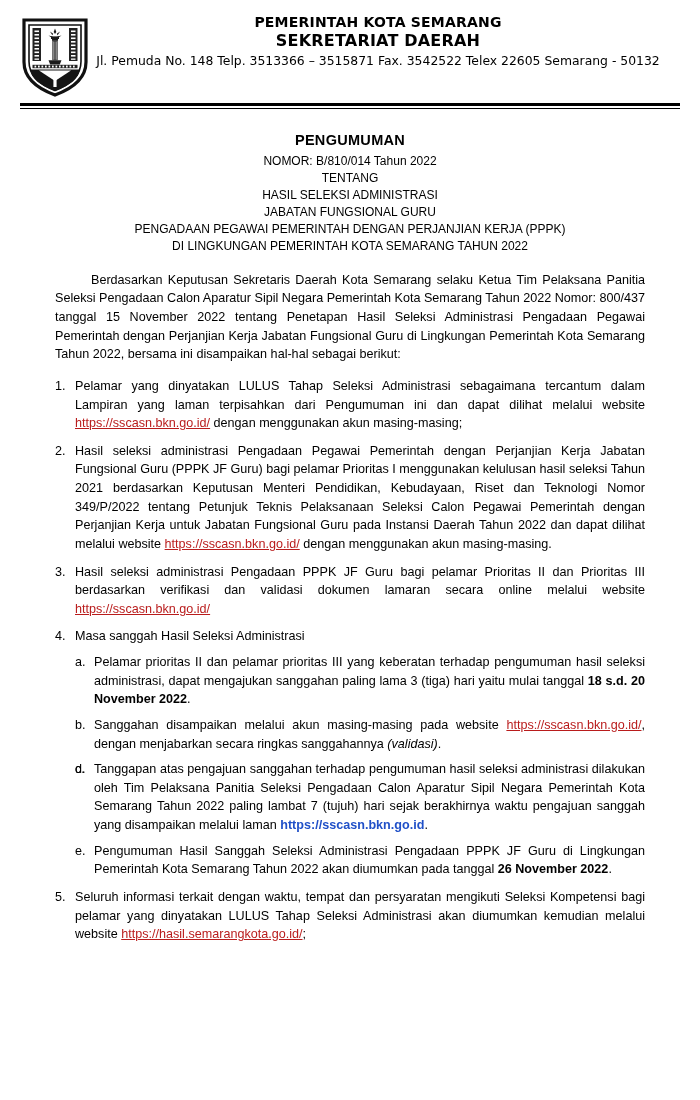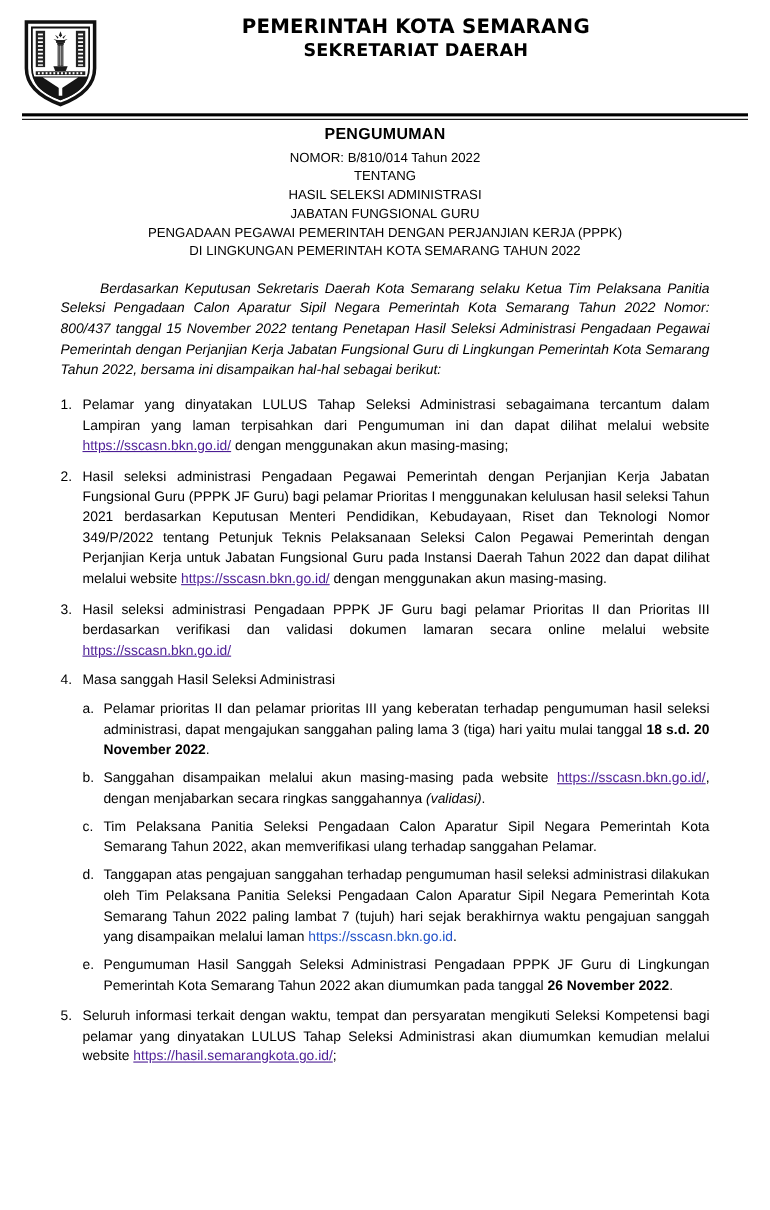--- a/index.html
+++ b/index.html
@@ -30,21 +30,21 @@
     width: 70px;
     height: 82px;
   }
   .kop-text {
     text-align: center;
     padding-left: 56px;
   }
   .kop-line1 {
     font-family: "DejaVu Sans", sans-serif;
     font-weight: bold;
-    font-size: 18px;
+    font-size: 14px;
     letter-spacing: 0.2px;
     line-height: 1.24;
     white-space: nowrap;
   }
   .kop-line2 {
     font-family: "DejaVu Sans", sans-serif;
     font-weight: bold;
     font-size: 16px;
     letter-spacing: 0.2px;
     line-height: 1.24;
@@ -72,21 +72,21 @@
     height: 1.5px;
     background: #fff;
   }
   .rule-thin {
     height: 1px;
     background: #000;
   }
 
   
   .titleblock {
-    margin-top: 12px;
+    margin-top: 30px;
     text-align: center;
     line-height: 1.42;
   }
   .t-pengumuman {
     font-size: 14.5px;
     font-weight: bold;
     letter-spacing: 0.3px;
     margin-bottom: 2px;
   }
   .t-line {
@@ -97,21 +97,20 @@
   .doc {
     padding: 0 55px 0 55px;
   }
   .para {
     text-align: justify;
     font-size: 12.6px;
     line-height: 1.48;
     margin-top: 16px;
     text-indent: 36px;
     hyphens: none;
-    font-style: italic;
   }
 
   ol.lv1 {
     list-style: none;
     margin: 13px 0 0 0;
     padding: 0;
   }
   ol.lv1 > li {
     position: relative;
     padding-left: 20px;
@@ -143,26 +142,27 @@
   }
   ol.lv2 > li > .mk {
     position: absolute;
     left: 0;
     top: 0;
     width: 16px;
     text-align: left;
   }
 
   .lnk {
-    color: #4c1d95;
+    color: #b91c1c;
     text-decoration: underline;
   }
   .lnk-plain {
     color: #2050c8;
     text-decoration: none;
+    font-weight: bold;
   }
   .b { font-weight: bold; }
   .i { font-style: italic; }
 </style>
 </head>
 <body>
 
 <div class="kop">
 
   <div class="kop-logo">
@@ -236,20 +236,21 @@
 
       <path d="M10.5 53.5 H59.5 C59.5 62 50 69.5 35 75 C20 69.5 10.5 62 10.5 53.5 Z" fill="#151515"></path>
       <path d="M19 54.5 H51 L35 65 Z" fill="#ffffff"></path>
       <path d="M33.4 62 H36.6 V71 H33.4 Z" fill="#ffffff"></path>
     </svg>
   </div>
 
   <div class="kop-text">
     <div class="kop-line1">PEMERINTAH KOTA SEMARANG</div>
     <div class="kop-line2">SEKRETARIAT DAERAH</div>
+    <div class="kop-line3">Jl. Pemuda No. 148 Telp. 3513366 – 3515871 Fax. 3542522 Telex 22605 Semarang - 50132</div>
   </div>
 
   <div class="rule-wrap">
     <div class="rule-thick"></div>
     <div class="rule-gap"></div>
     <div class="rule-thin"></div>
   </div>
 </div>
 
 <div class="doc">
@@ -286,21 +287,21 @@
       <ol class="lv2">
         <li>
           <span class="mk">a.</span><span>Pelamar prioritas II dan pelamar prioritas III yang keberatan terhadap pengumuman hasil seleksi administrasi, dapat mengajukan sanggahan paling lama 3 (tiga) hari yaitu mulai tanggal </span><span class="b">18 s.d. 20 November 2022</span><span>.</span>
         </li>
 
         <li>
           <span class="mk">b.</span><span>Sanggahan disampaikan melalui akun masing-masing pada website </span><a class="lnk" href="#">https://sscasn.bkn.go.id/</a><span>, dengan menjabarkan secara ringkas sanggahannya </span><span class="i">(validasi)</span><span>.</span>
         </li>
 
         <li>
-          <span class="mk">c.</span><span>Tim Pelaksana Panitia Seleksi Pengadaan Calon Aparatur Sipil Negara Pemerintah Kota Semarang Tahun 2022, akan memverifikasi ulang terhadap sanggahan Pelamar.</span>
+          <span class="mk">c.</span>
         </li>
 
         <li>
           <span class="mk">d.</span><span>Tanggapan atas pengajuan sanggahan terhadap pengumuman hasil seleksi administrasi dilakukan oleh Tim Pelaksana Panitia Seleksi Pengadaan Calon Aparatur Sipil Negara Pemerintah Kota Semarang Tahun 2022 paling lambat 7 (tujuh) hari sejak berakhirnya waktu pengajuan sanggah yang disampaikan melalui laman </span><a class="lnk-plain" href="#">https://sscasn.bkn.go.id</a><span>.</span>
         </li>
 
         <li>
           <span class="mk">e.</span><span>Pengumuman Hasil Sanggah Seleksi Administrasi Pengadaan PPPK JF Guru di Lingkungan Pemerintah Kota Semarang Tahun 2022 akan diumumkan pada tanggal </span><span class="b">26 November 2022</span><span>.</span>
         </li>
       </ol>

